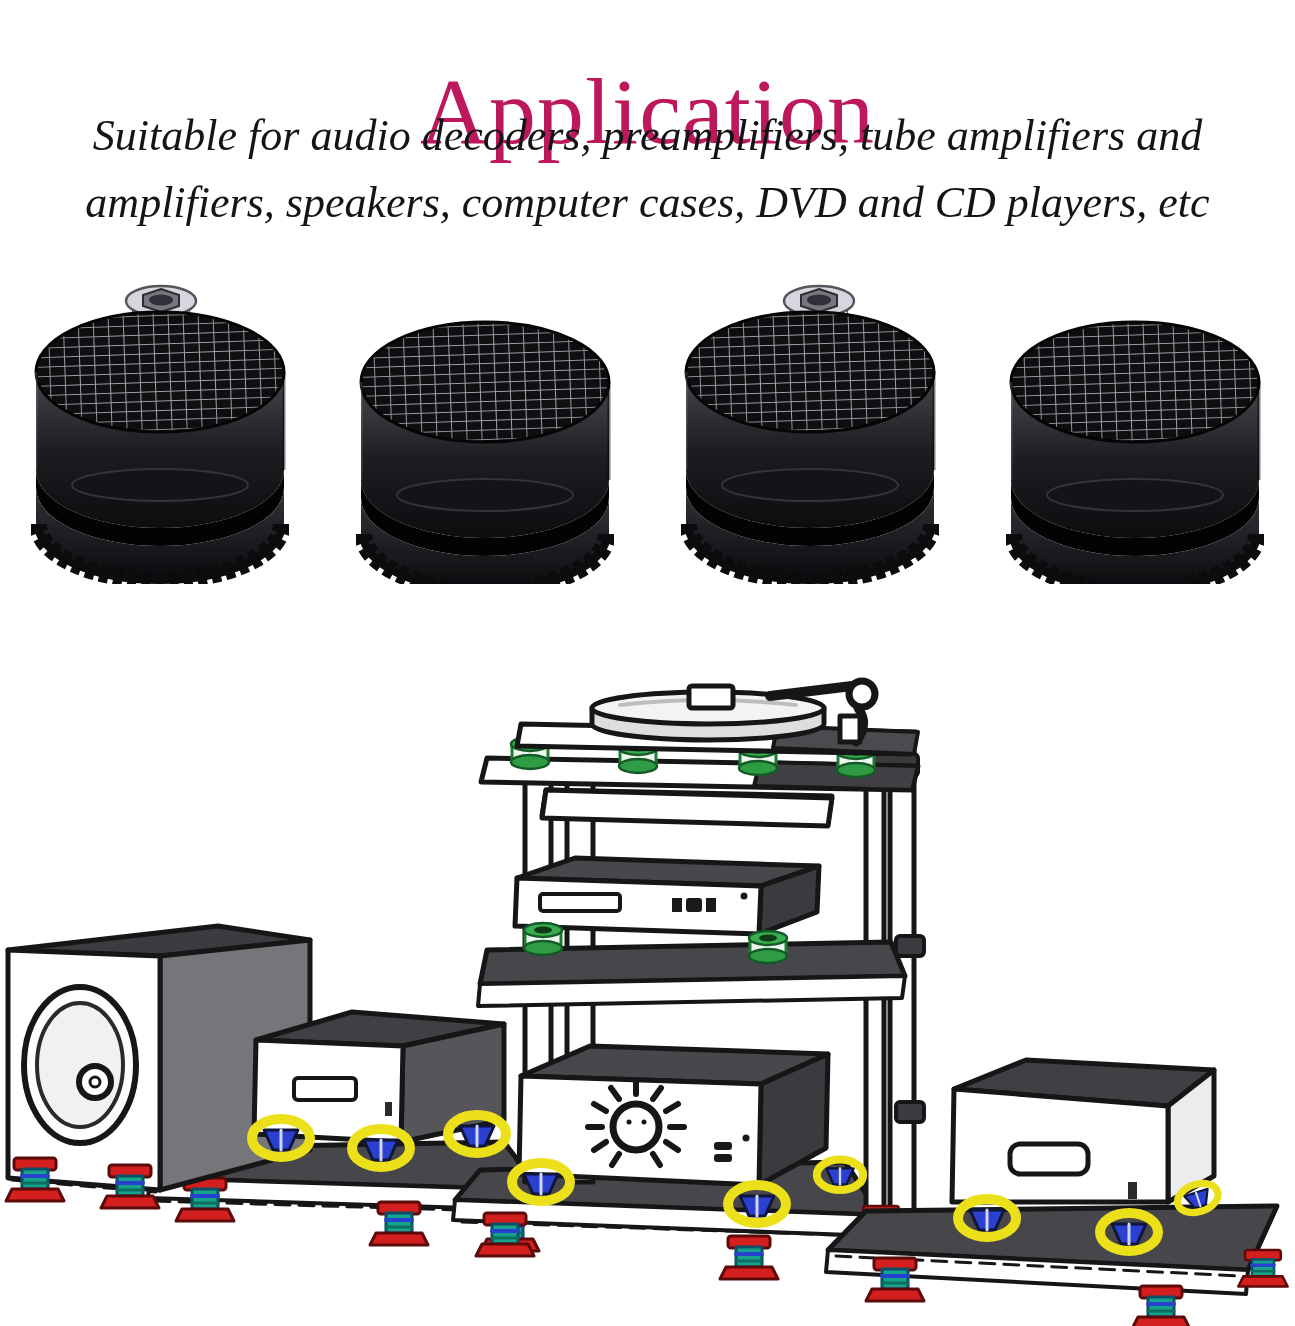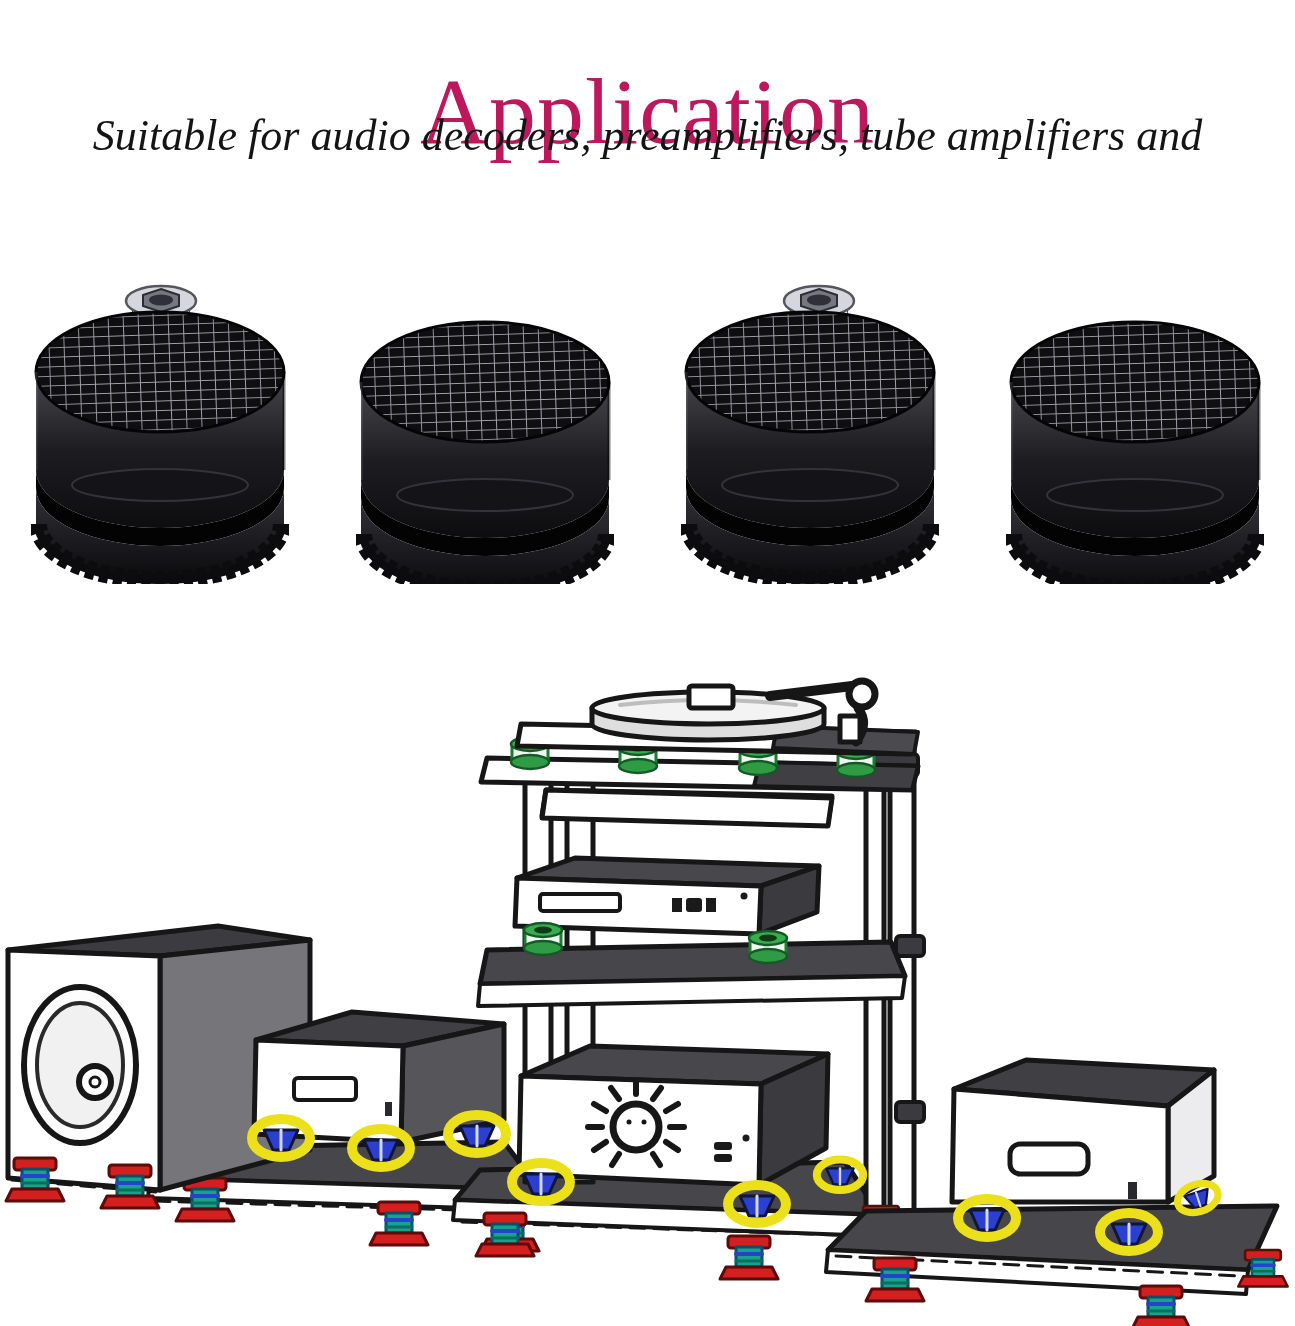--- a/index.html
+++ b/index.html
@@ -99,20 +99,21 @@
       <line x1="35" y1="18" x2="35" y2="38" stroke="#cfd6ff" stroke-width="3"></line>
       <ellipse cx="35" cy="26" rx="29" ry="19" fill="none" stroke="#ece01b" stroke-width="10"></ellipse>
     </g>
   </defs>
 </svg>
 
 <h1 class="title" style="color: #be185d;">Application</h1>
 
 <div class="desc" style="color: rgb(20, 20, 20);">
   <div>Suitable for audio decoders, preamplifiers, tube amplifiers and</div>
+  <div>amplifiers, speakers, computer cases, DVD and CD players, etc</div>
 </div>
 
 <div class="pads-row">
   <svg class="pad" viewBox="0 0 258 316">
     <g transform="translate(88,6)">
         <use href="#padStud"></use>
       </g>
     <g transform="translate(0,4)">
         <use href="#padBase"></use>
       </g>

